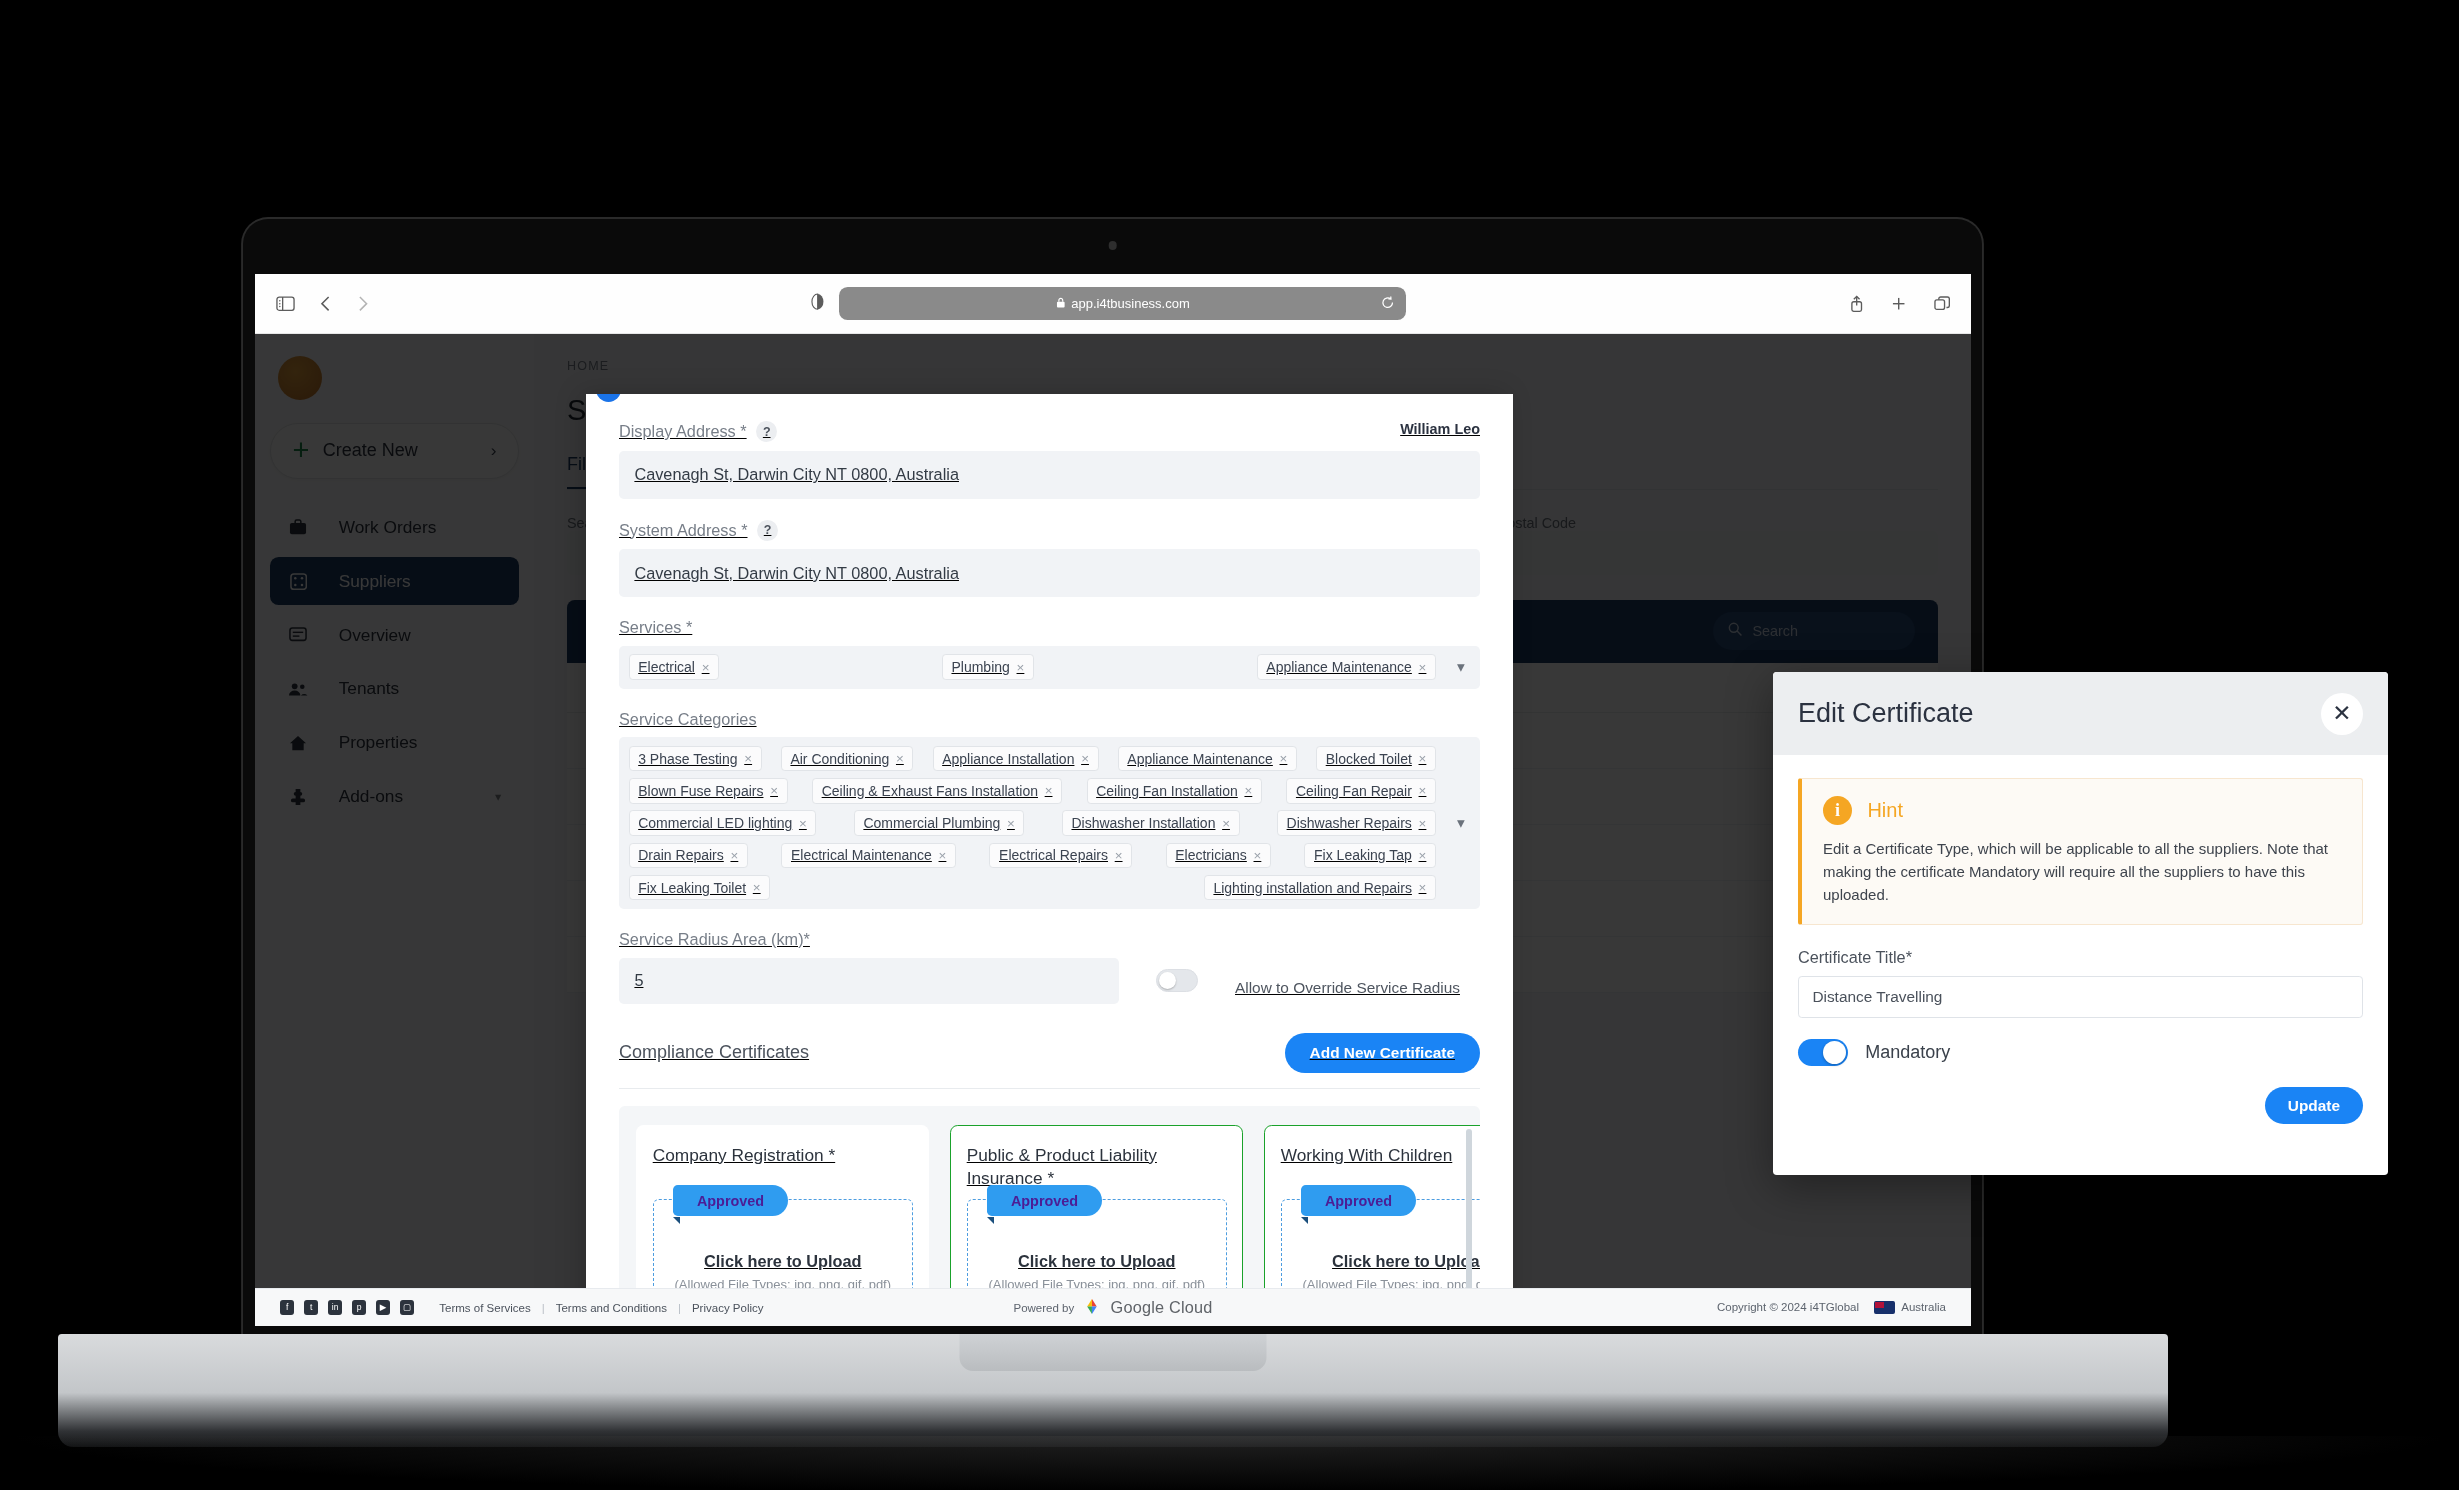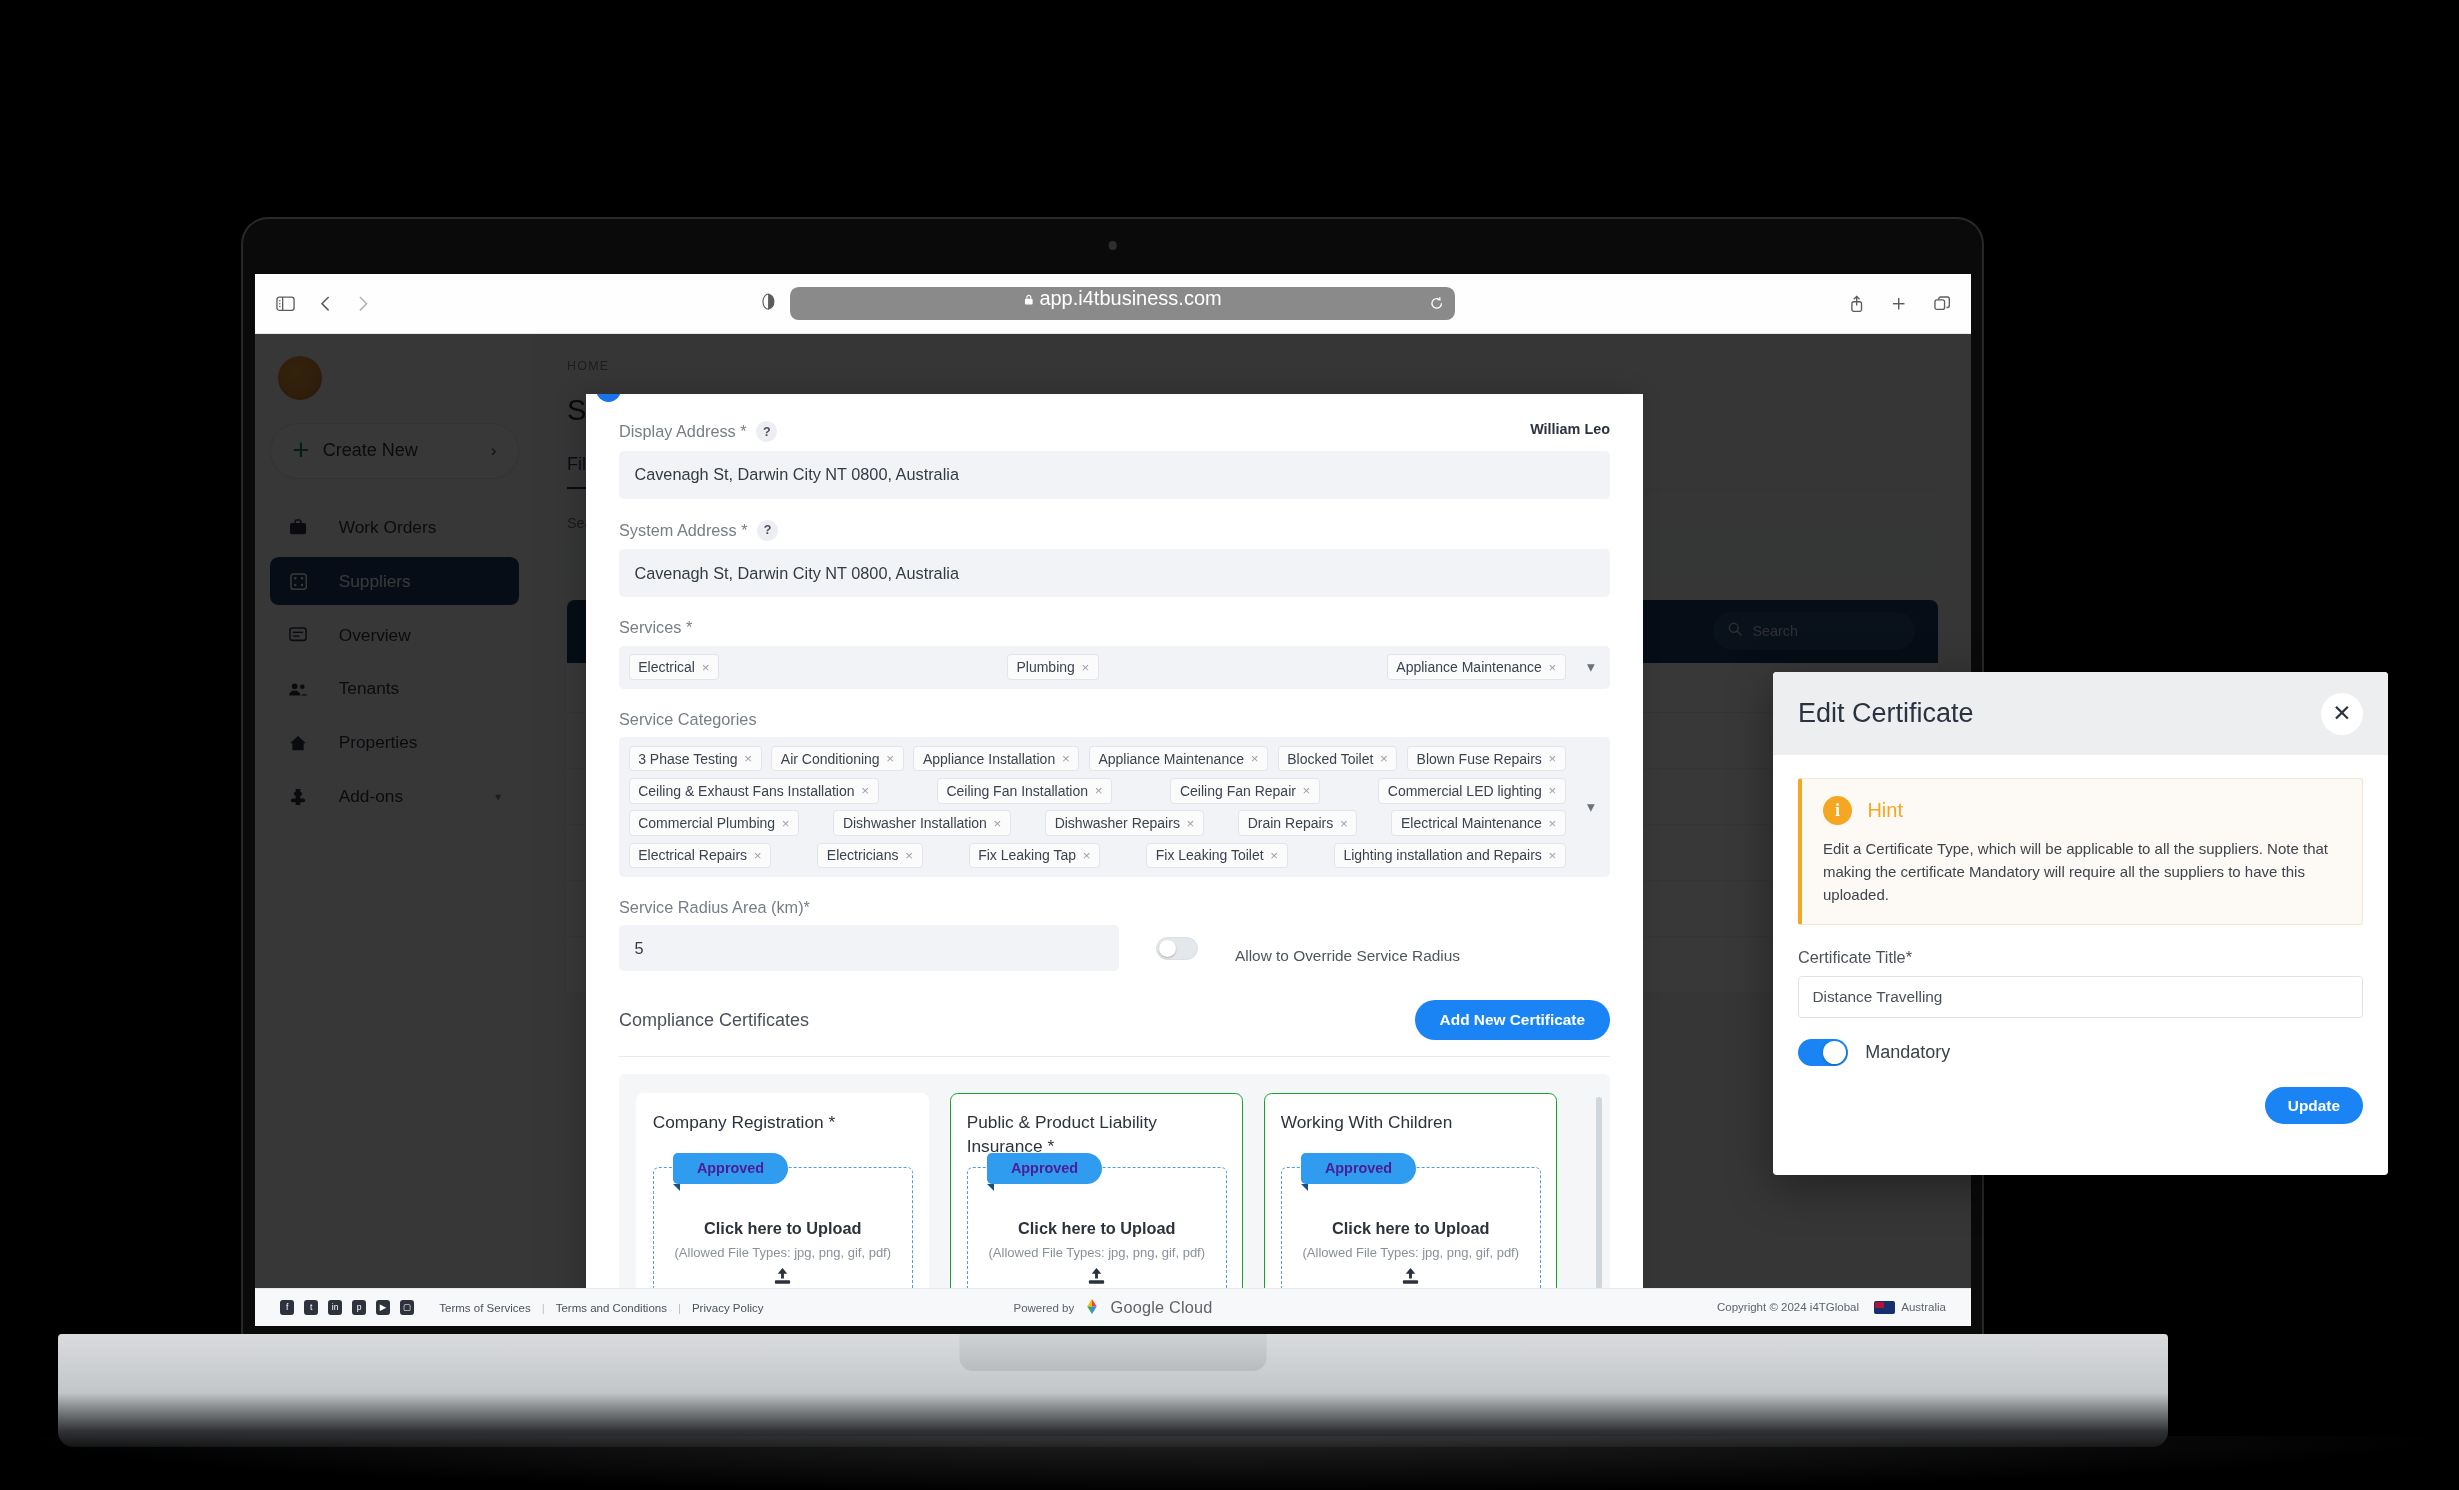--- a/index.html
+++ b/index.html
@@ -44,23 +44,23 @@
   .safari-bar{
     position:absolute; left:0; top:0; width:1716px; height:60px;
     background:#fefefe; display:flex; align-items:center; padding:0 21px;
     border-bottom:1px solid #e7e7e7;
   }
   .sf-left{display:flex;align-items:center;gap:25px;}
   .sf-ico{color:#5c5c5c; display:flex;align-items:center;justify-content:center;}
   .sf-center{flex:1; display:flex; align-items:center; justify-content:center; gap:15.4px;}
   .sf-reader{color:#5c5c5c;}
   .urlbar{
-    width:665px;height:33px;background:#8a8a8a;border-radius:8.6px;
-    display:flex;align-items:flex-start;justify-content:center;position:relative;
-    color:#fff;font-size:20px;
+    width:567px;height:33px;background:#8a8a8a;border-radius:8.6px;
+    display:flex;align-items:center;justify-content:center;position:relative;
+    color:#fff;font-size:13px;
   }
   .urlbar .lockwrap{display:flex;align-items:center;gap:5.8px;}
   .urlbar .reload{position:absolute;right:11.5px;top:50%;transform:translateY(-50%);}
   .sf-right{display:flex;align-items:center;gap:27px;}
 
   
   .app-root{position:absolute;left:0;top:60px;width:1716px;height:992px;background:#f4f6f8;}
   .dim{position:absolute;inset:0;background:rgba(0,0,0,.78);z-index:40;pointer-events:none;}
 
   .sidebar{
@@ -108,23 +108,24 @@
   .colhead{display:flex;align-items:center;height:50px;background:#fff;
     border-bottom:1px solid #e7eaee;padding:0 23px;font-size:14.4px;font-weight:bold;color:#333b45;gap:38px;}
   .trow{display:flex;align-items:center;height:56px;border-bottom:1px solid #eef1f4;
     padding:0 23px;gap:38px;font-size:14.4px;color:#3a424d;background:#fff;}
   .logo-circle{width:42px;height:42px;border-radius:50%;border:1px solid #dfe3e8;background:#fff;}
   .entries{margin-top:13.4px;display:flex;align-items:center;justify-content:flex-end;
     gap:11.5px;font-size:14.4px;color:#5a626d;}
 
   
   .panel{
-    position:absolute;left:331px;top:60px;width:1057px;height:992px;
+    position:absolute;left:331px;top:60px;width:927px;height:992px;
     background:#fff;z-index:60;overflow:hidden;
     box-shadow:-5.8px 0 25px rgba(0,0,0,.18);
+    text-decoration:underline;
   }
   .panel-inner{padding:27px 33px 0 33px;position:relative;height:100%;}
   .top-chip{position:absolute;left:9.6px;top:-5.8px;width:25px;height:13.4px;
     background:#1a73e8;border-radius:0 0 12.5px 12.5px;}
   .field-label{font-size:16.3px;color:#777e88;display:flex;align-items:center;gap:9.6px;margin-bottom:8.6px;}
   .qmark{width:21px;height:21px;border-radius:50%;background:#eceef1;color:#4a515b;
     font-size:12.5px;font-weight:bold;display:flex;align-items:center;justify-content:center;}
   .readonly{
     height:48px;background:#f1f3f6;border-radius:4.8px;display:flex;align-items:center;
     padding:0 15.4px;font-size:16.3px;color:#333b45;

